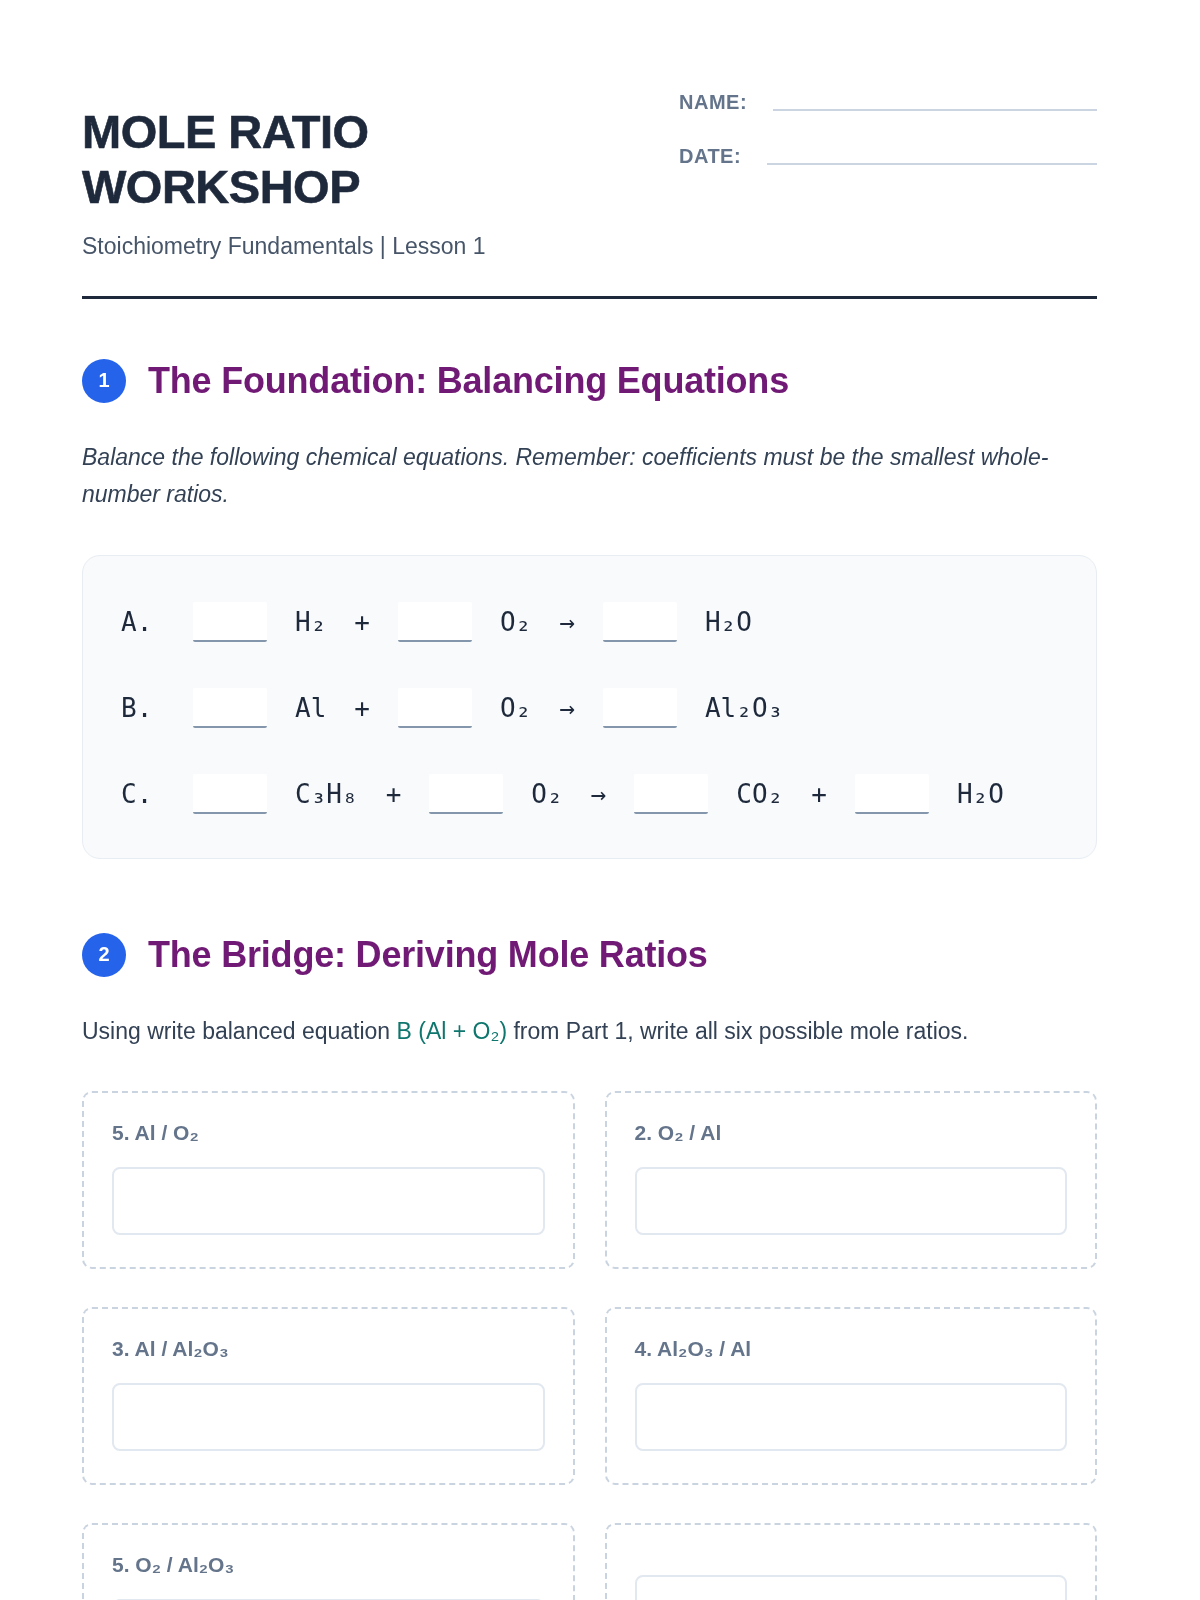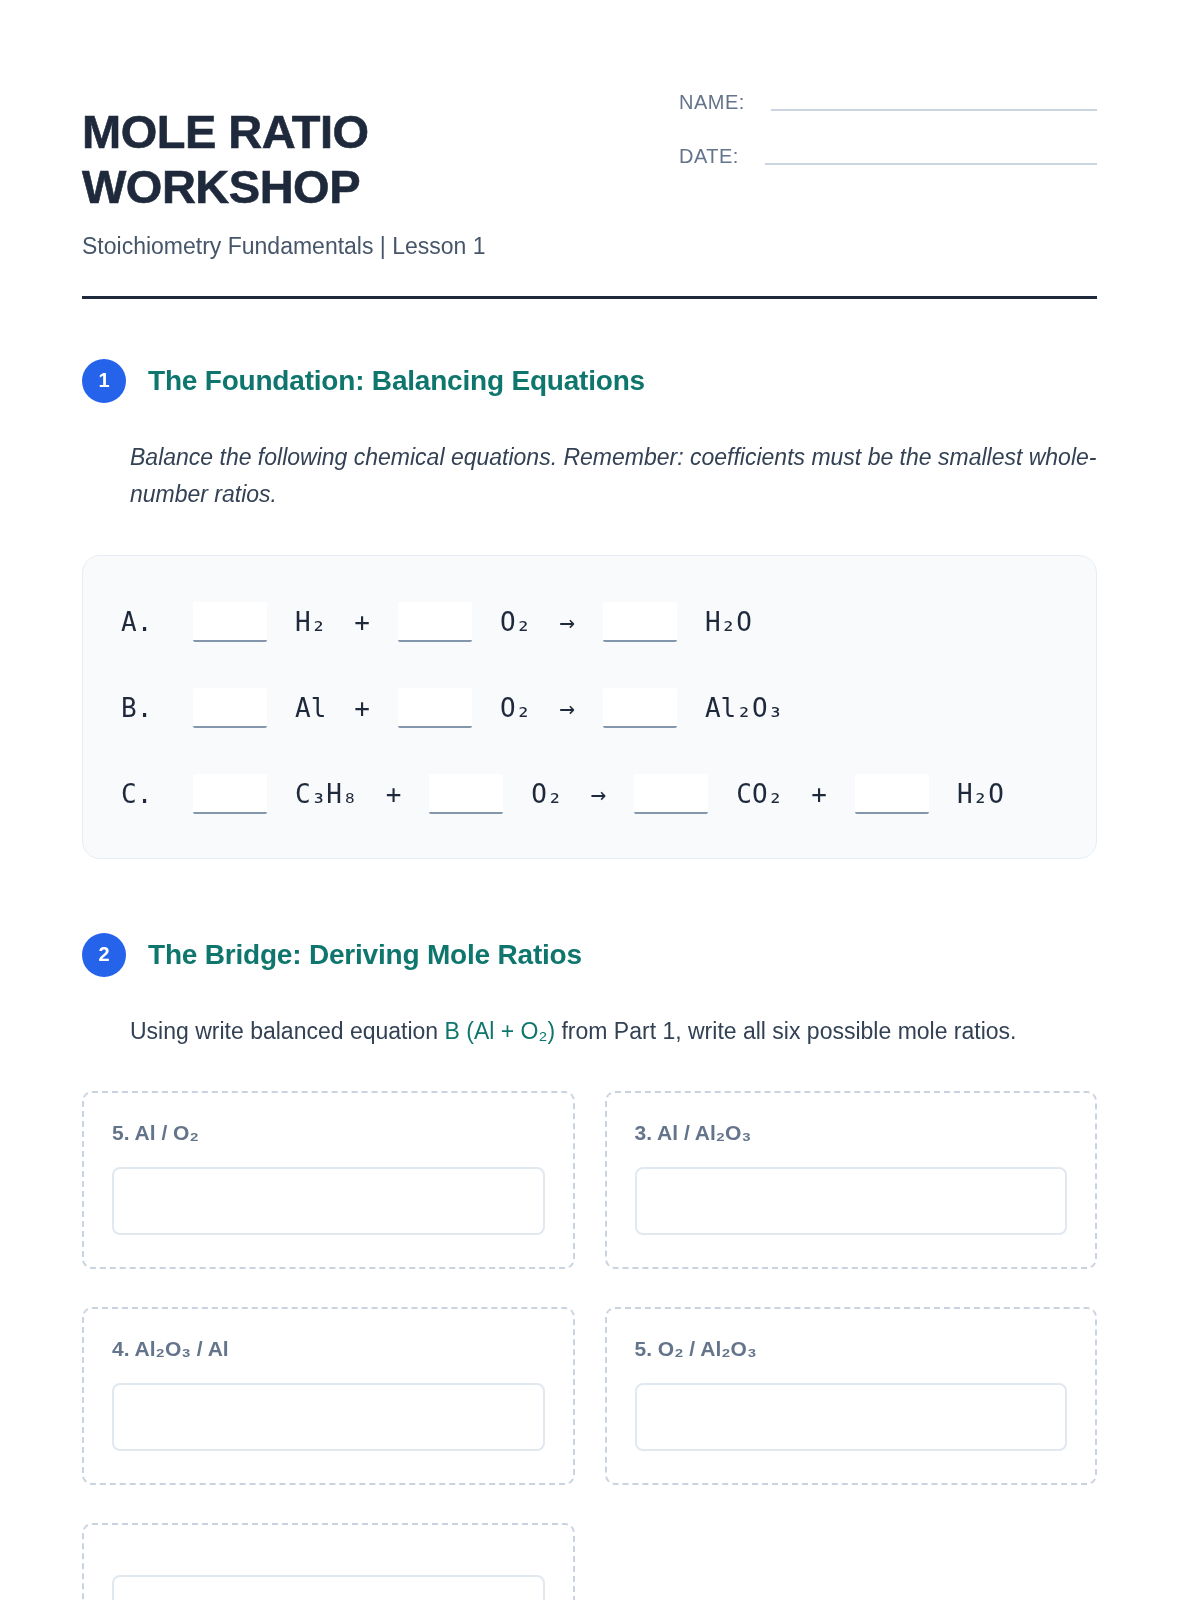--- a/index.html
+++ b/index.html
@@ -26,21 +26,21 @@
   .subtitle {
     margin-top: 18px;
     font-size: 23px;
     color: #475569;
   }
   .fields { width: 418px; padding-top: 8px; }
   .field-row { display: flex; align-items: flex-end; height: 30px; }
   .field-row + .field-row { margin-top: 24px; }
   .field-label {
     font-size: 20px;
-    font-weight: 400;
+    font-weight: 700;
     color: #64748b;
     letter-spacing: 0.5px;
     line-height: 1;
     margin-bottom: 2px;
   }
   .field-line {
     flex: 1;
     margin-left: 26px;
     border-bottom: 2px solid #cbd5e1;
     height: 1px;
@@ -61,32 +61,31 @@
     width: 44px; height: 44px;
     border-radius: 50%;
     background: #2563eb;
     color: #ffffff;
     font-size: 20px;
     font-weight: 700;
     display: flex; align-items: center; justify-content: center;
     flex: 0 0 44px;
   }
   .sec-title {
-    font-size: 28px;
-    font-weight: 700;
-    color: #0f766e;
+    font-size: 36px;
+    font-weight: 700;
+    color: #701a75;
     letter-spacing: -0.2px;
   }
   .instructions {
     margin-top: 36px;
     font-size: 23px;
     line-height: 1.6;
     color: #334155;
     max-width: 1000px;
-    margin-left: 48px;
   }
   .instructions.italic { font-style: italic; }
   .instructions b { color: #0f766e; font-weight: 400; }
 
   
   .eq-box {
     margin-top: 42px;
     background: #f8fafc;
     border: 1px solid #e8edf3;
     border-radius: 18px;
@@ -224,20 +223,24 @@
     </div>
     <p class="instructions"><span>Using write balanced equation </span><b>B (Al + O₂)</b><span> from Part 1, write all six possible mole ratios.</span></p>
 
     <div class="ratio-grid">
 
       <div class="ratio-card">
         <div class="ratio-label">5. Al / O₂</div>
         <div class="ratio-answer"></div>
       </div>
 
+      <div class="ratio-card">
+        <div class="ratio-label">2. O₂ / Al</div>
+        <div class="ratio-answer"></div>
+      </div>
 
       <div class="ratio-card">
         <div class="ratio-label">3. Al / Al₂O₃</div>
         <div class="ratio-answer"></div>
       </div>
 
       <div class="ratio-card">
         <div class="ratio-label">4. Al₂O₃ / Al</div>
         <div class="ratio-answer"></div>
       </div>

